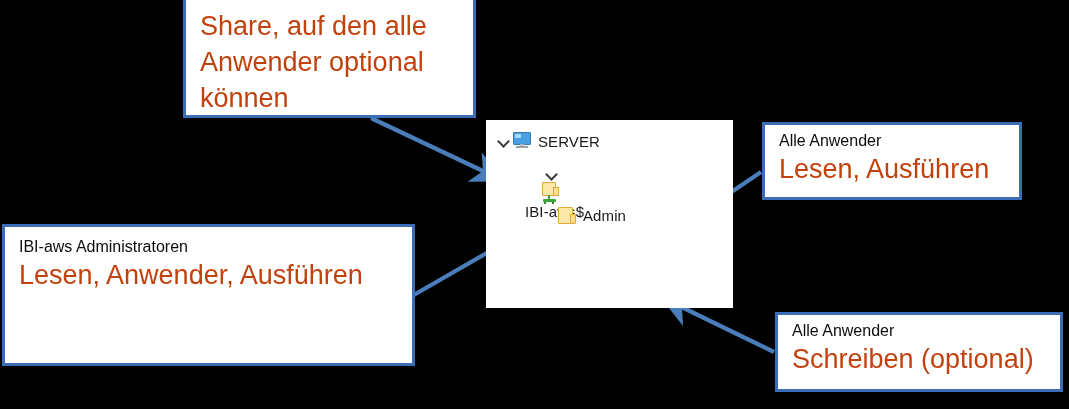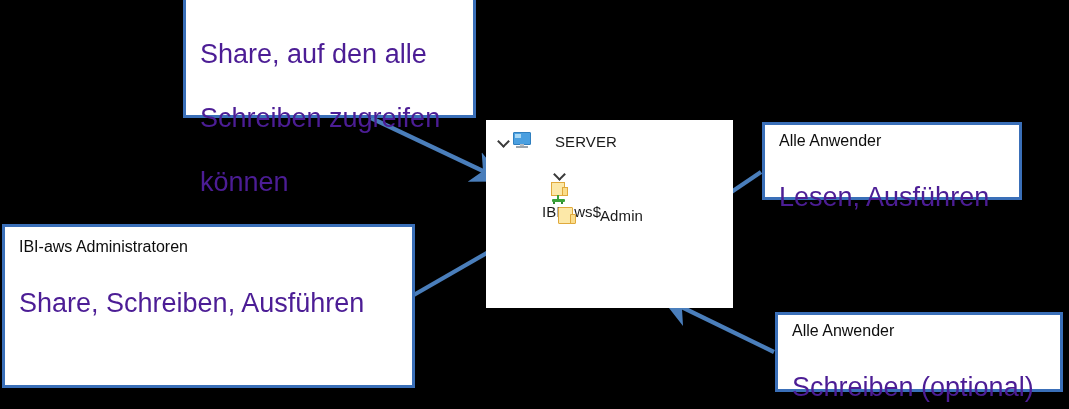--- a/index.html
+++ b/index.html
@@ -24,38 +24,37 @@
     box-sizing: border-box;
     color: #000000;
   }
   .callout-inner {
     padding: 6px 12px 6px 14px;
   }
   .line-big {
     font-size: 27px;
     line-height: 1.30;
     white-space: nowrap;
-    color: #4c1d95;
-    margin-top: 28px;
+    color: #c2410c;
   }
   .line-small {
     font-size: 16px;
     line-height: 1.30;
     white-space: nowrap;
     color: #0d0d0d;
   }
   .spacer-gap { height: 26px; }
 
   
   #box-share { left: 183px; top: -4px; width: 293px; height: 122px; }
   #box-share .callout-inner { padding-top: 10px; }
   #box-share .line-big { font-size: 27px; line-height: 1.33; }
 
   
-  #box-admins { left: 2px; top: 224px; width: 413px; height: 164px; }
+  #box-admins { left: 2px; top: 224px; width: 413px; height: 142px; }
   #box-admins .callout-inner { padding: 10px 12px 0 14px; }
 
   
   #box-read { left: 762px; top: 122px; width: 260px; height: 78px; }
   #box-read .callout-inner { padding: 6px 10px 0 14px; }
 
   
   #box-write { left: 775px; top: 312px; width: 288px; height: 80px; }
   #box-write .callout-inner { padding: 6px 10px 0 14px; }
 
@@ -72,21 +71,21 @@
     position: absolute;
     display: flex;
     align-items: center;
     height: 24px;
     white-space: nowrap;
   }
   .tree-label {
     font-size: 15px;
     color: #1a1a1a;
     letter-spacing: 0.1px;
-    margin-left: 23px;
+    margin-left: 6px;
   }
   .chev {
     width: 16px;
     height: 16px;
     position: relative;
     flex: 0 0 16px;
   }
   .chev::before {
     content: "";
     position: absolute;
@@ -232,29 +231,29 @@
     </defs>
     <line x1="371" y1="118" x2="502" y2="180" stroke="#4a7ebb" stroke-width="4.2" marker-end="url(#ah)"></line>
     <line x1="412" y1="296" x2="558" y2="212" stroke="#4a7ebb" stroke-width="4.2" marker-end="url(#ah)"></line>
     <line x1="761" y1="172" x2="650" y2="247" stroke="#4a7ebb" stroke-width="4.2" marker-end="url(#ah)"></line>
     <line x1="774" y1="352" x2="663" y2="298" stroke="#4a7ebb" stroke-width="4.2" marker-end="url(#ah)"></line>
   </svg>
 
   <div class="callout" id="box-share">
     <div class="callout-inner">
       <div class="line-big">Share, auf den alle</div>
-      <div class="line-big">Schreiben zugreifen</div>
+      <div class="line-big">Anwender optional</div>
       <div class="line-big">können</div>
     </div>
   </div>
 
   <div class="callout" id="box-admins">
     <div class="callout-inner">
       <div class="line-small">IBI-aws Administratoren</div>
-      <div class="line-big">Share, Schreiben, Ausführen</div>
+      <div class="line-big">Lesen, Anwender, Ausführen</div>
       <div class="spacer-gap"></div>
     </div>
   </div>
 
   <div class="callout" id="box-read">
     <div class="callout-inner">
       <div class="line-small">Alle Anwender</div>
       <div class="line-big">Lesen, Ausführen</div>
     </div>
   </div>

